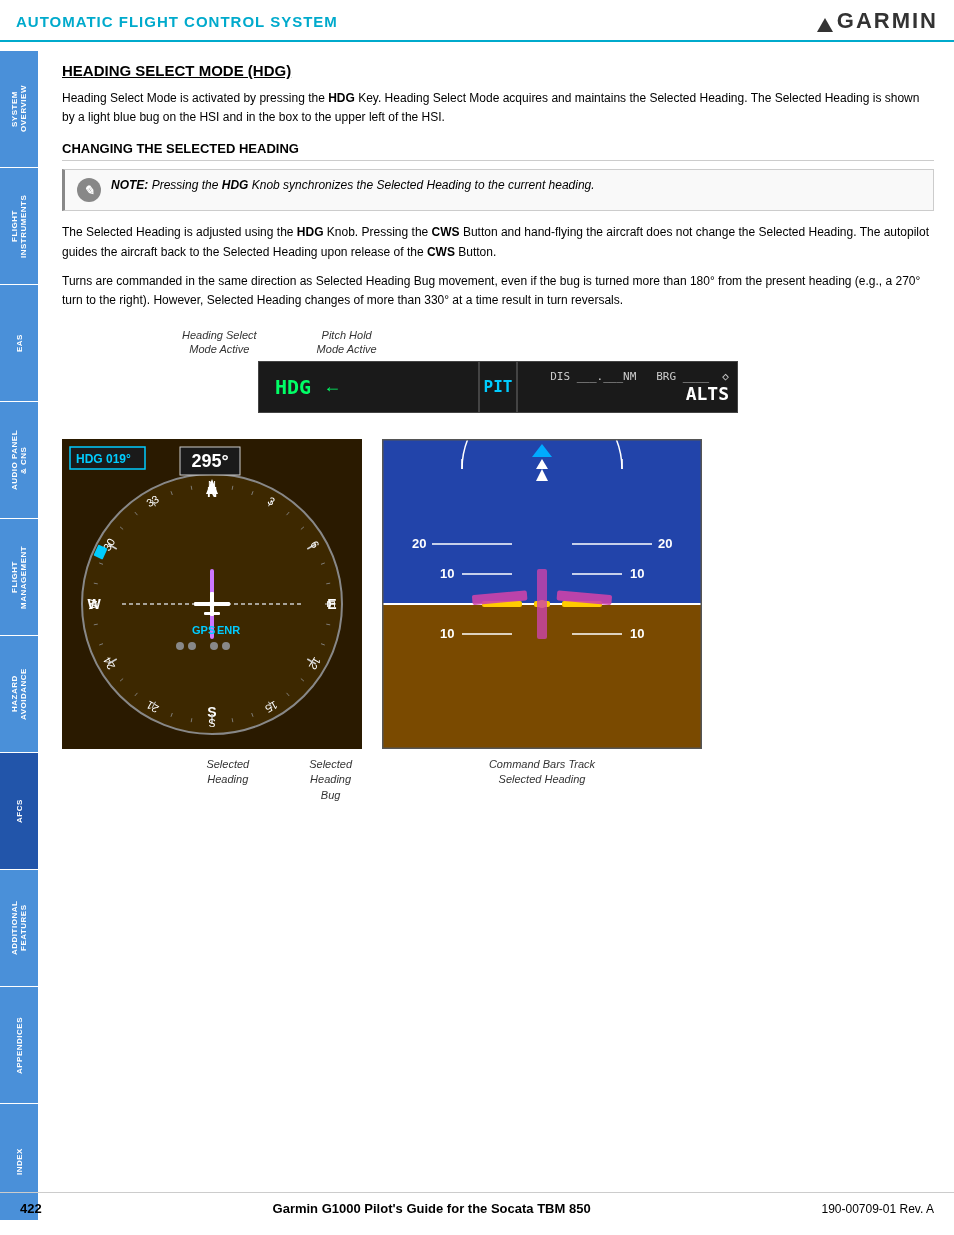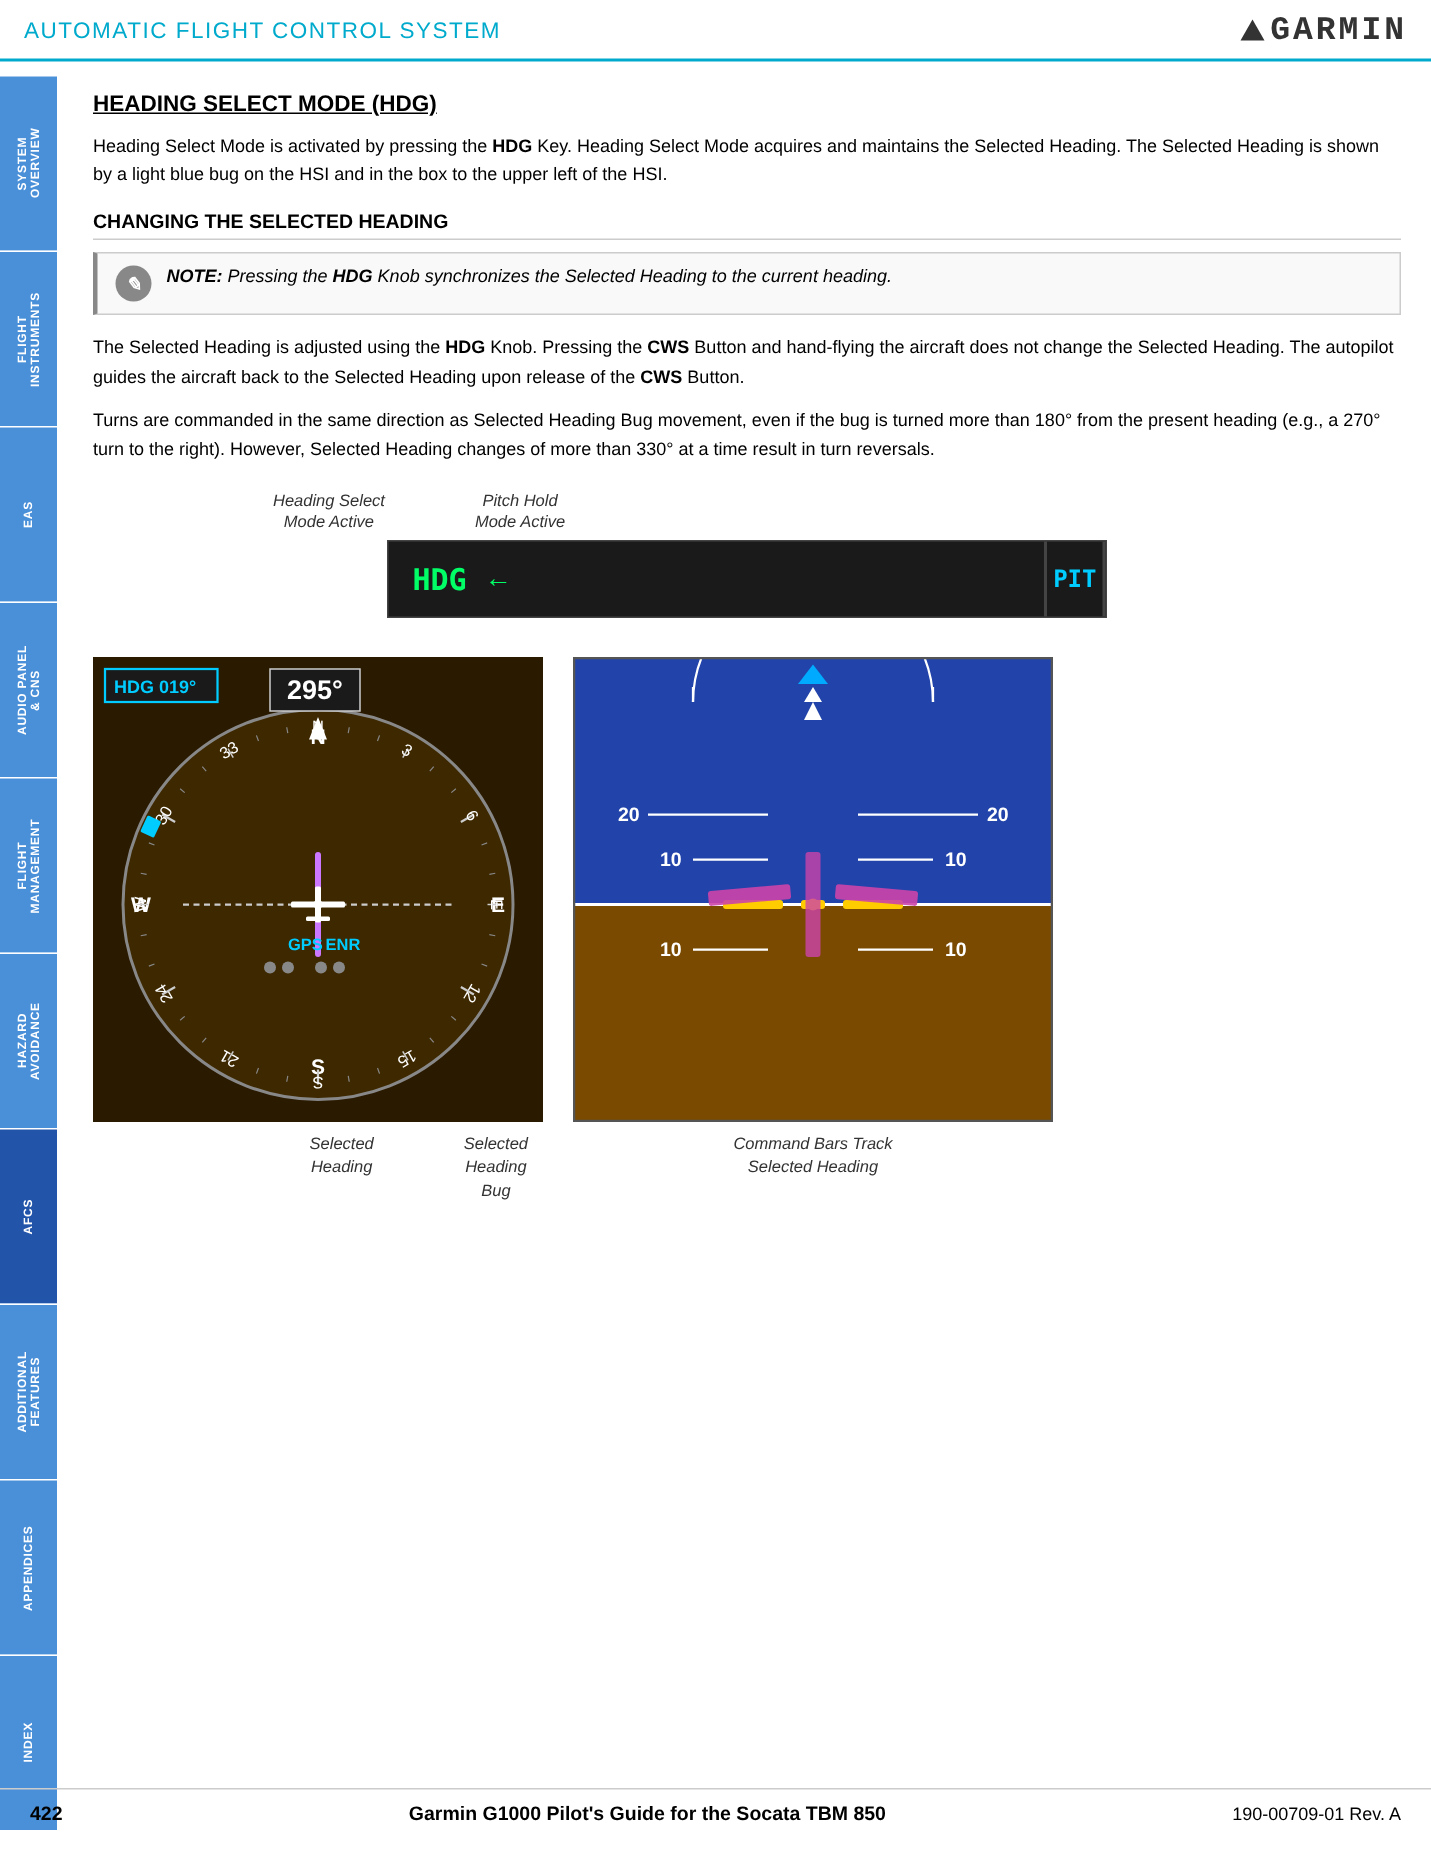--- a/index.html
+++ b/index.html
@@ -17,29 +17,28 @@
       display: flex;
       align-items: center;
       justify-content: space-between;
       border-bottom: 2px solid #00aacc;
       padding: 8px 16px 6px 16px;
       background: #fff;
     }
     .top-header-title {
       color: #00aacc;
       font-size: 15px;
-      font-weight: normal;
+      font-weight: bold;
       letter-spacing: 1px;
       text-transform: uppercase;
     }
     .garmin-logo {
       display: flex;
-      align-items: center;
+      align-items: flex-end;
       gap: 4px;
-      font-family: Liberation Mono, monospace;
     }
     .garmin-logo-text {
       font-size: 22px;
       font-weight: bold;
       color: #333;
       letter-spacing: 2px;
     }
     .garmin-logo-triangle {
       width: 0;
       height: 0;
@@ -378,20 +377,24 @@
       <div class="ap-label">Pitch Hold<br><i>Mode Active</i></div>
     </div>
     <div class="ap-bar">
       <div class="ap-bar-left">
         <span class="ap-bar-hdg">HDG</span>
         <span class="ap-bar-arrow">←</span>
       </div>
       <div class="ap-bar-divider"></div>
       <div class="ap-bar-center">PIT</div>
       <div class="ap-bar-divider"></div>
+      <div class="ap-bar-right">
+        <span class="ap-bar-dis">DIS ___.___NM &nbsp; BRG ____ &nbsp;◇</span>
+        <span class="ap-bar-alts">ALTS</span>
+      </div>
     </div>
   </div>
 
   <div class="instruments-row">
 
     <div class="hsi-container">
       <svg class="hsi-canvas" viewBox="0 0 300 310" xmlns="http://www.w3.org/2000/svg">
 
         <rect width="300" height="310" fill="#2a1a00"></rect>
 

